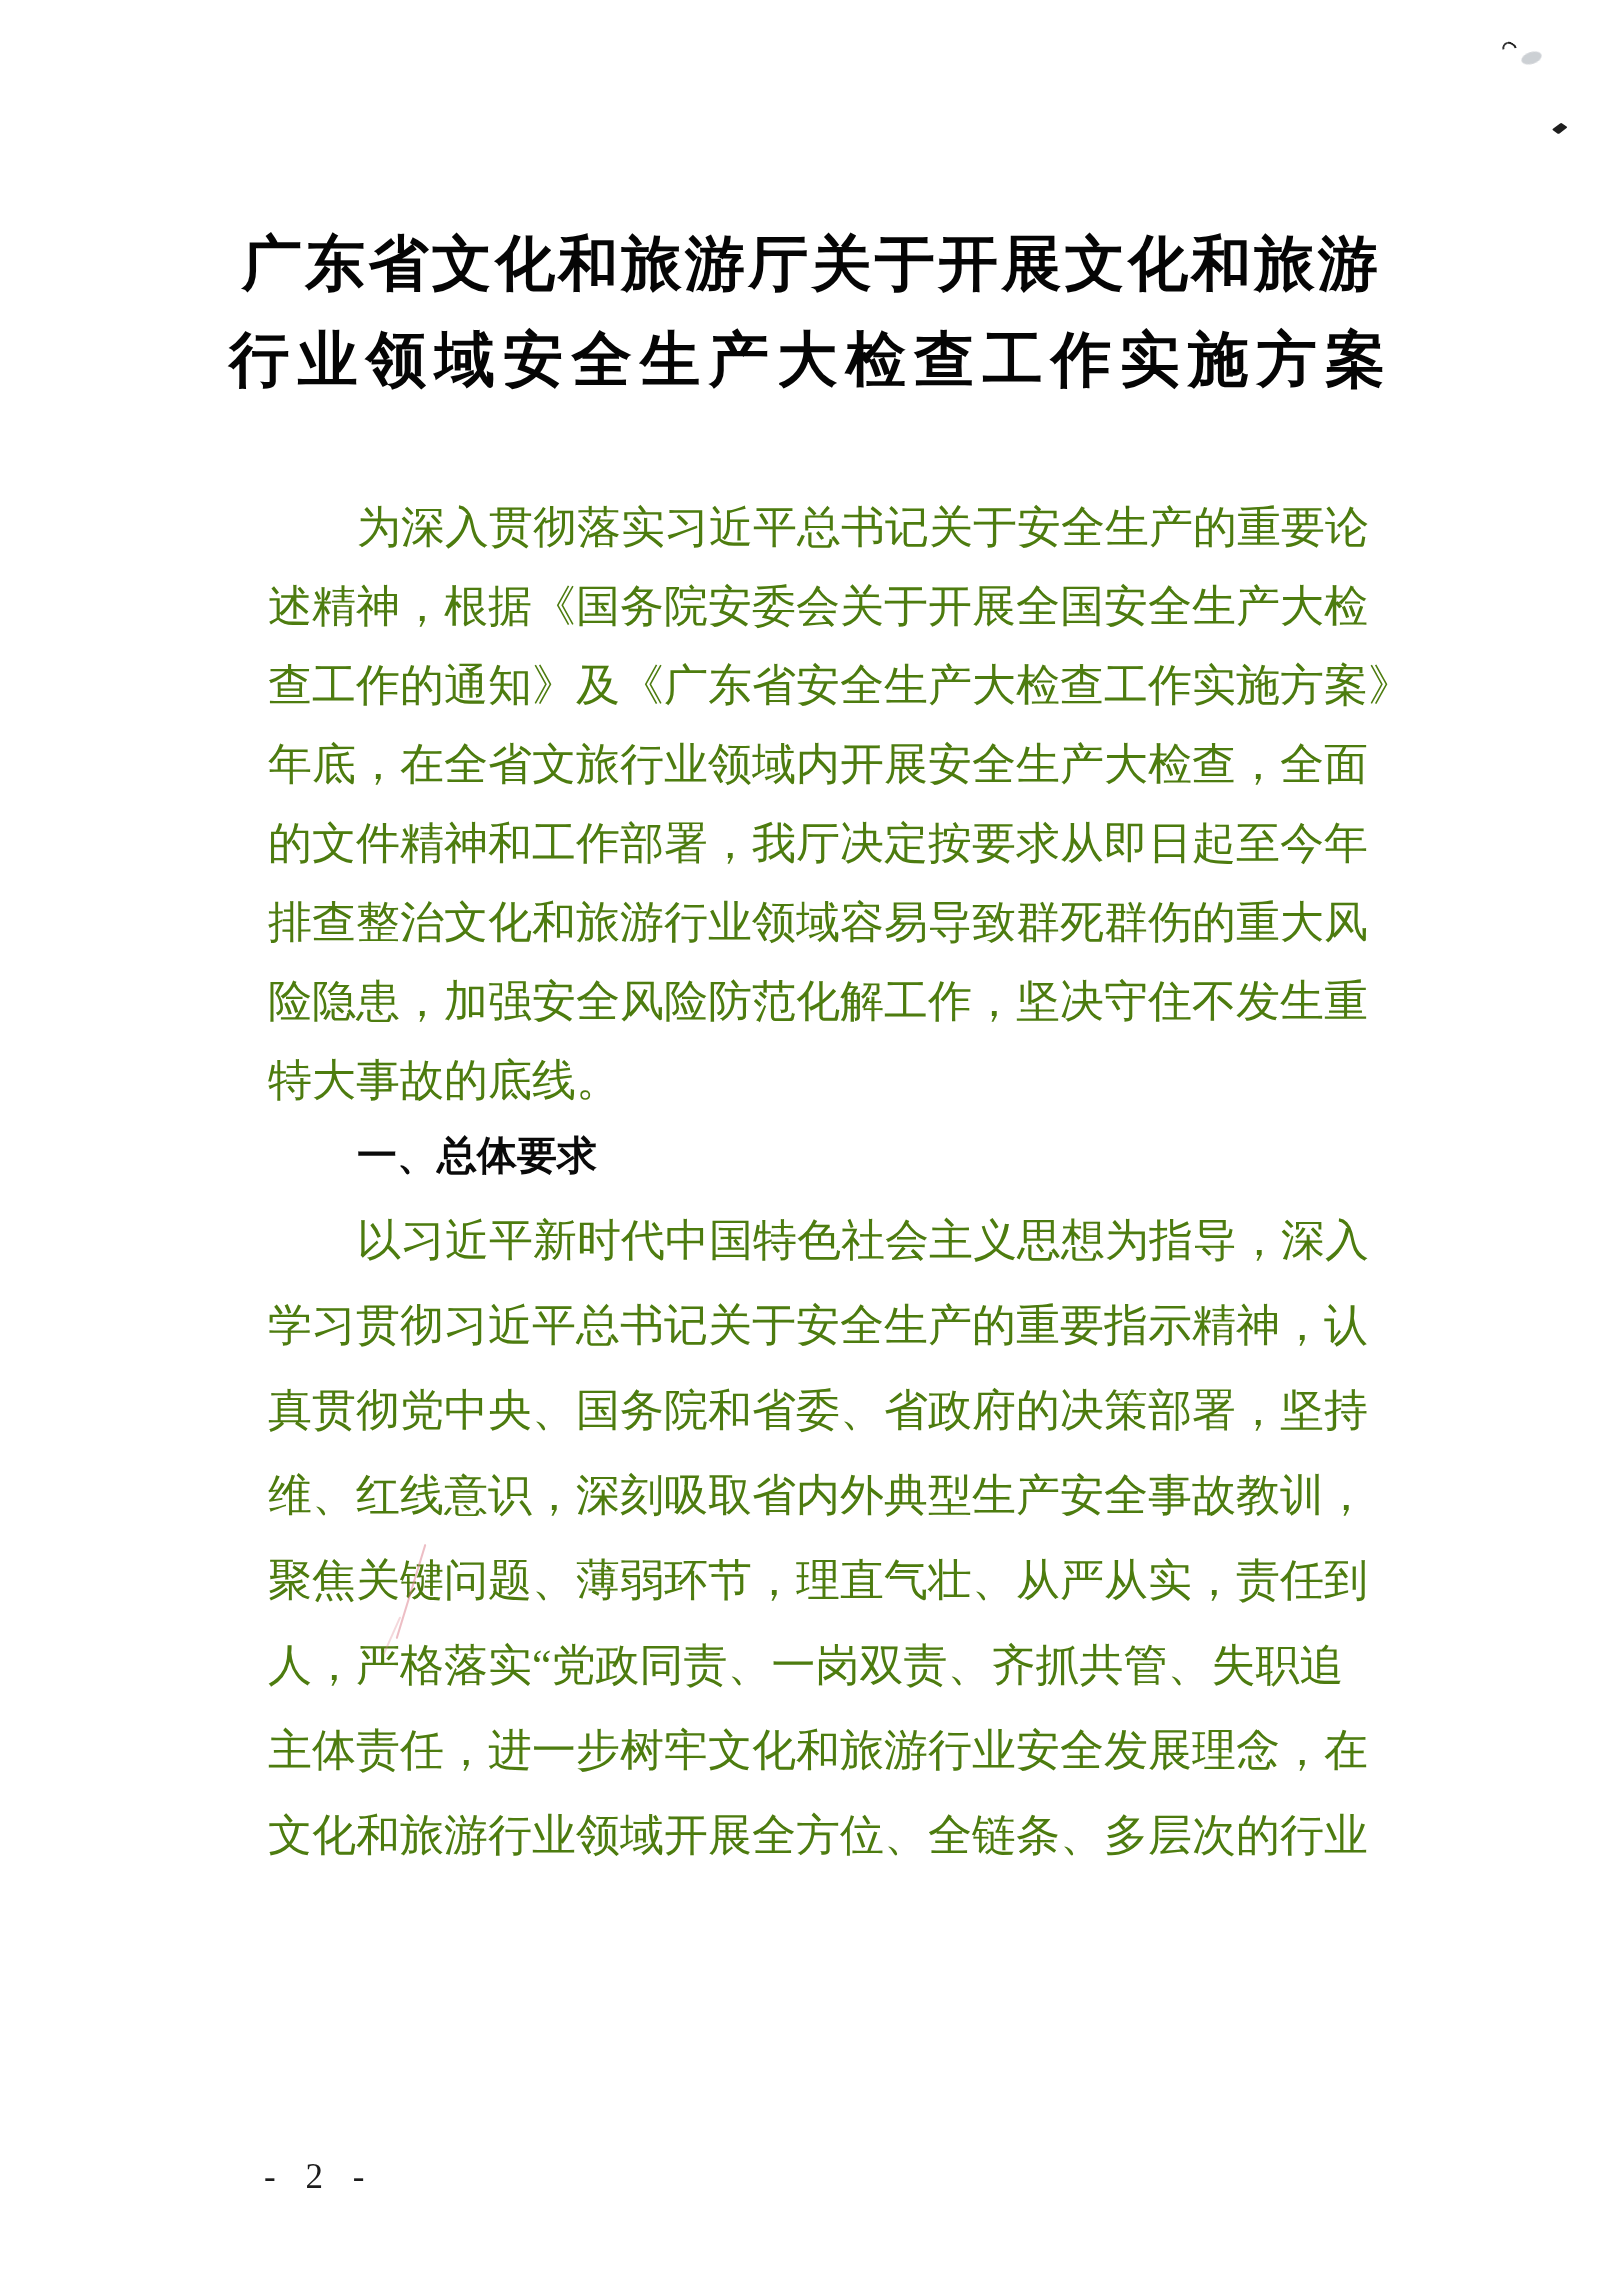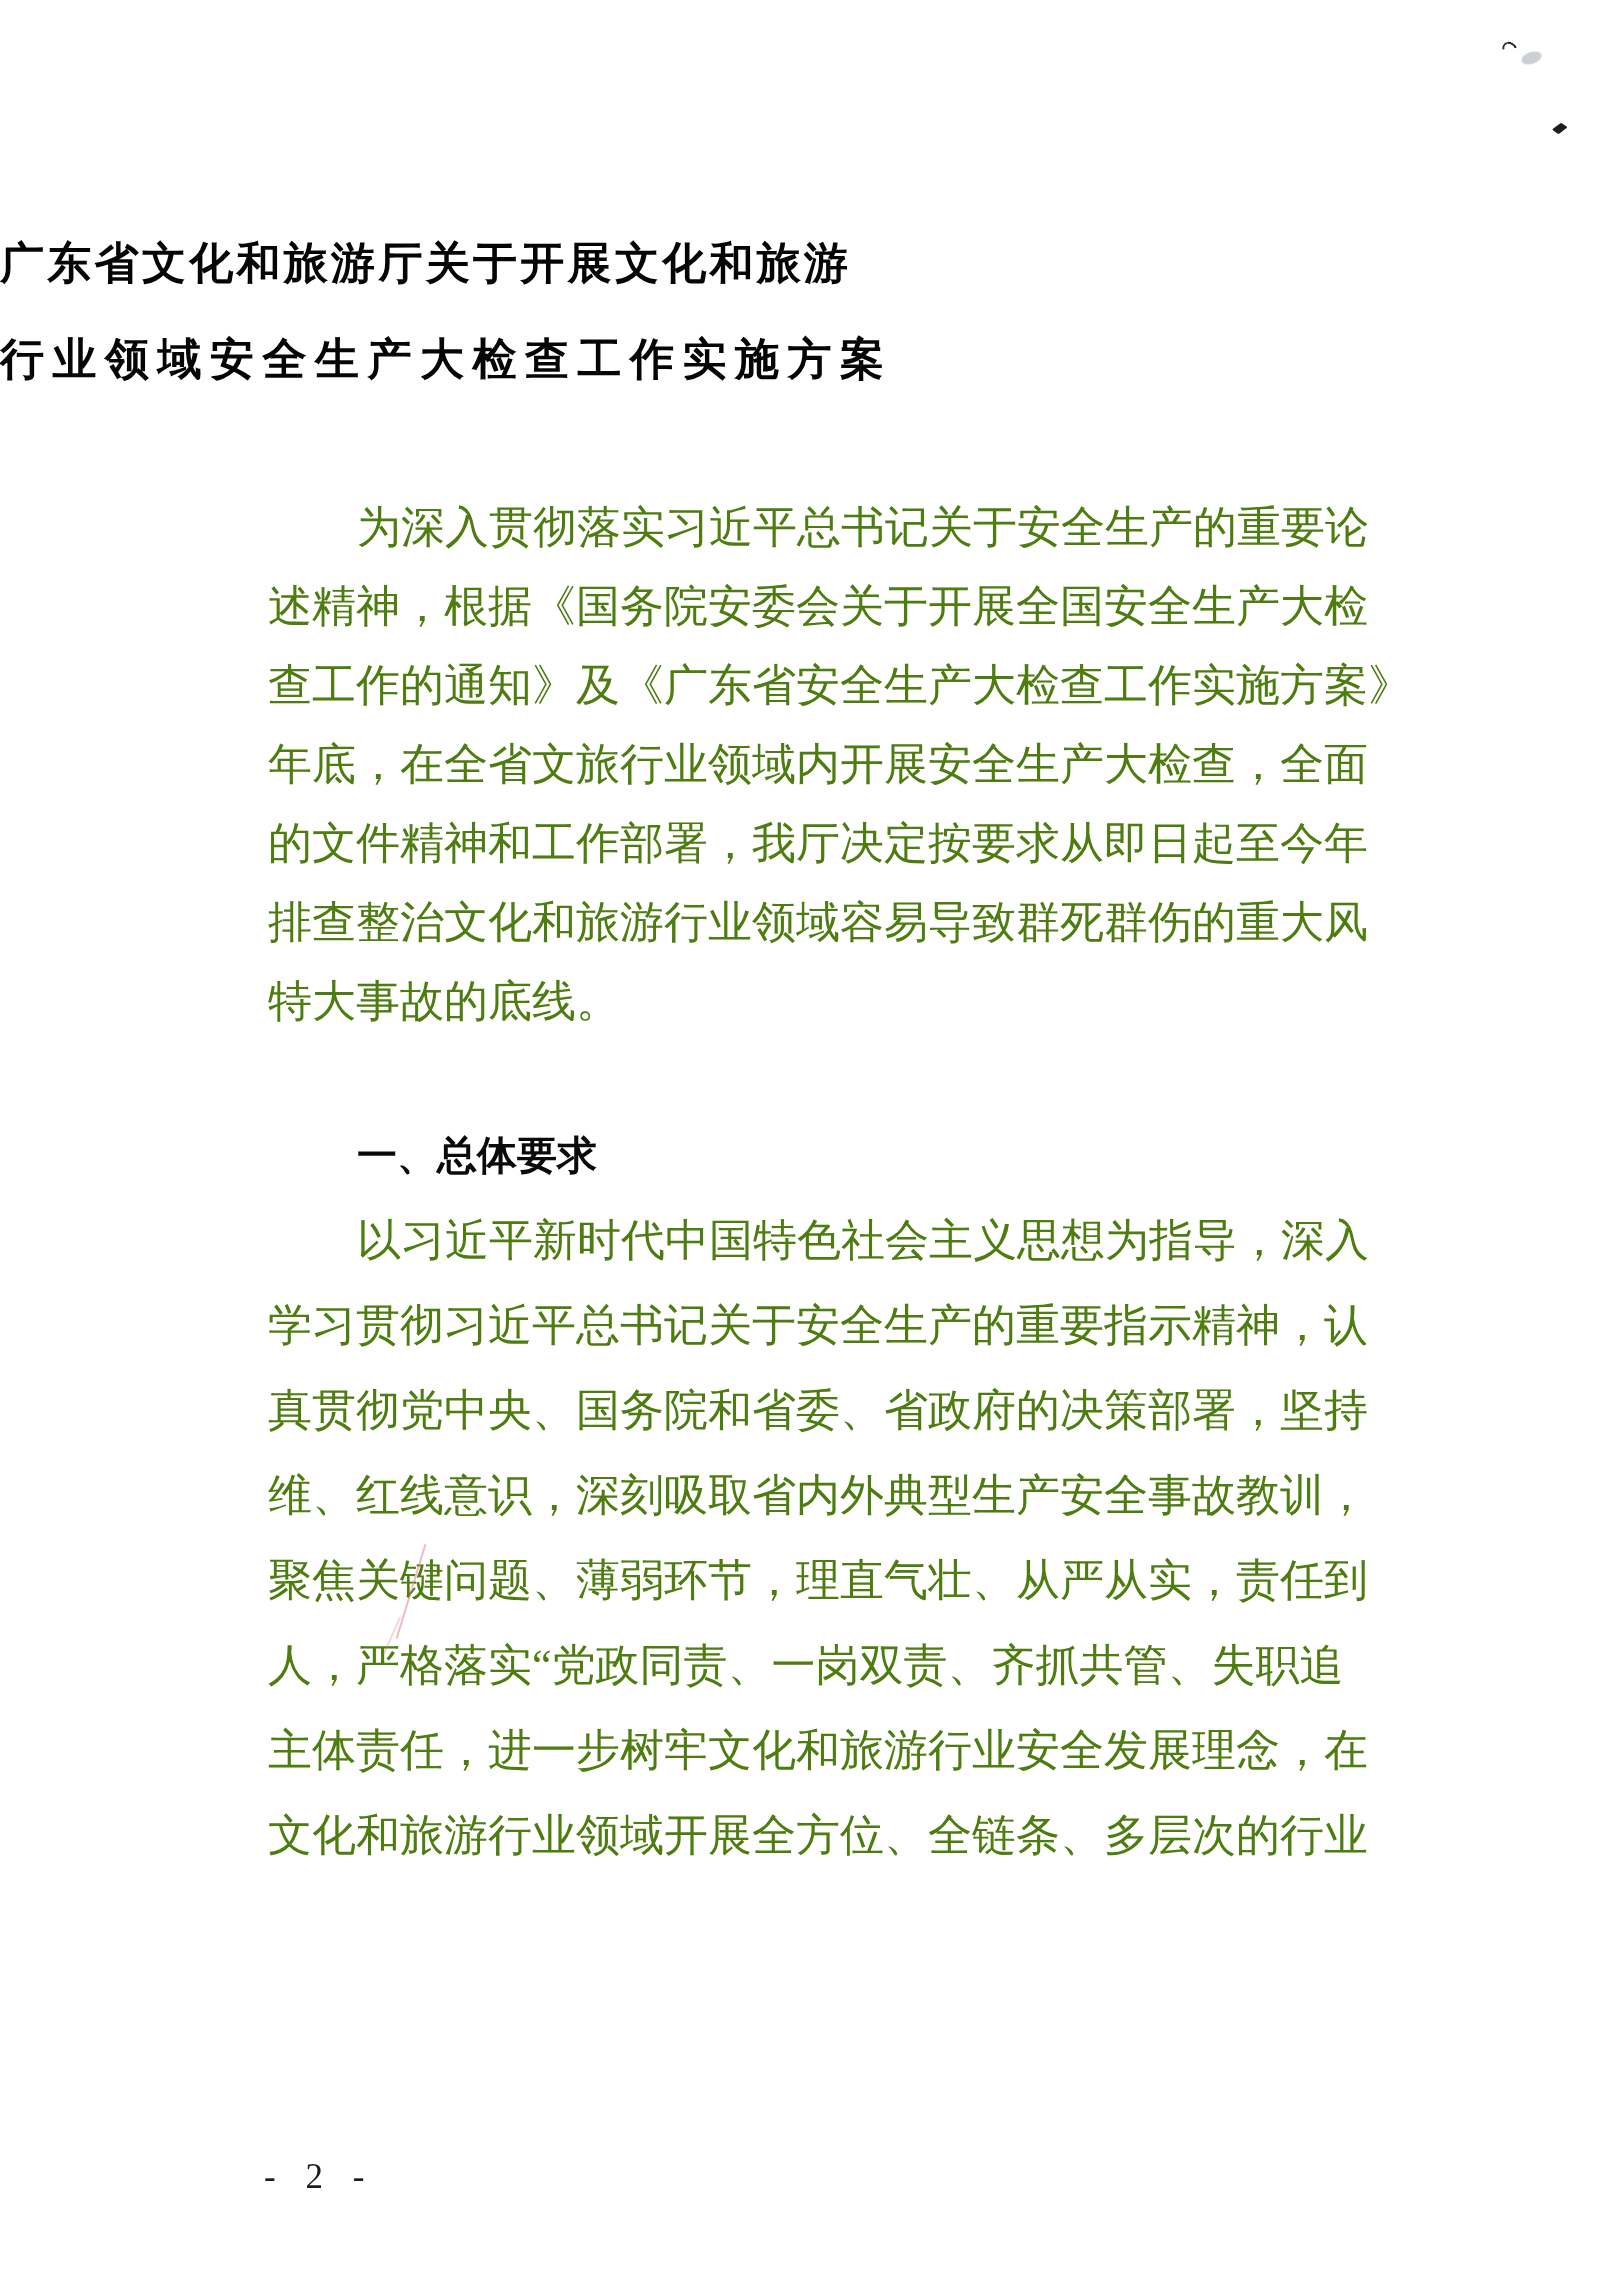--- a/index.html
+++ b/index.html
@@ -18,24 +18,25 @@
     height: 2295px;
     background: #ffffff;
     color: #141414;
   }
   
   .doc-title {
     position: absolute;
     left: 0;
     top: 215px;
     width: 1623px;
+    text-align: center;
     font-family: "DejaVu Sans", sans-serif;
     font-weight: 700;
     color: #050505;
-    font-size: 44px;
+    font-size: 60px;
   }
   .doc-title .t-line {
     line-height: 96px;
     white-space: nowrap;
   }
   .doc-title .t-line1 { letter-spacing: 3.3px; }
   .doc-title .t-line2 { letter-spacing: 8.5px; }
 
   
   .body-block {
@@ -132,20 +133,21 @@
     <div class="t-line t-line2">行业领域安全生产大检查工作实施方案</div>
   </div>
 
   <div class="body-block p-intro">
     <div class="b-line indent">为深入贯彻落实习近平总书记关于安全生产的重要论</div>
     <div class="b-line">述精神，根据《国务院安委会关于开展全国安全生产大检</div>
     <div class="b-line">查工作的通知》及《广东省安全生产大检查工作实施方案》</div>
     <div class="b-line">年底，在全省文旅行业领域内开展安全生产大检查，全面</div>
     <div class="b-line">的文件精神和工作部署，我厅决定按要求从即日起至今年</div>
     <div class="b-line">排查整治文化和旅游行业领域容易导致群死群伤的重大风</div>
+    <div class="b-line">险隐患，加强安全风险防范化解工作，坚决守住不发生重</div>
     <div class="b-line">特大事故的底线。</div>
   </div>
 
   <div class="sec-heading">一、总体要求</div>
 
   <div class="body-block p-general">
     <div class="b-line indent">以习近平新时代中国特色社会主义思想为指导，深入</div>
     <div class="b-line">学习贯彻习近平总书记关于安全生产的重要指示精神，认</div>
     <div class="b-line">真贯彻党中央、国务院和省委、省政府的决策部署，坚持</div>
     <div class="b-line">维、红线意识，深刻吸取省内外典型生产安全事故教训，</div>

